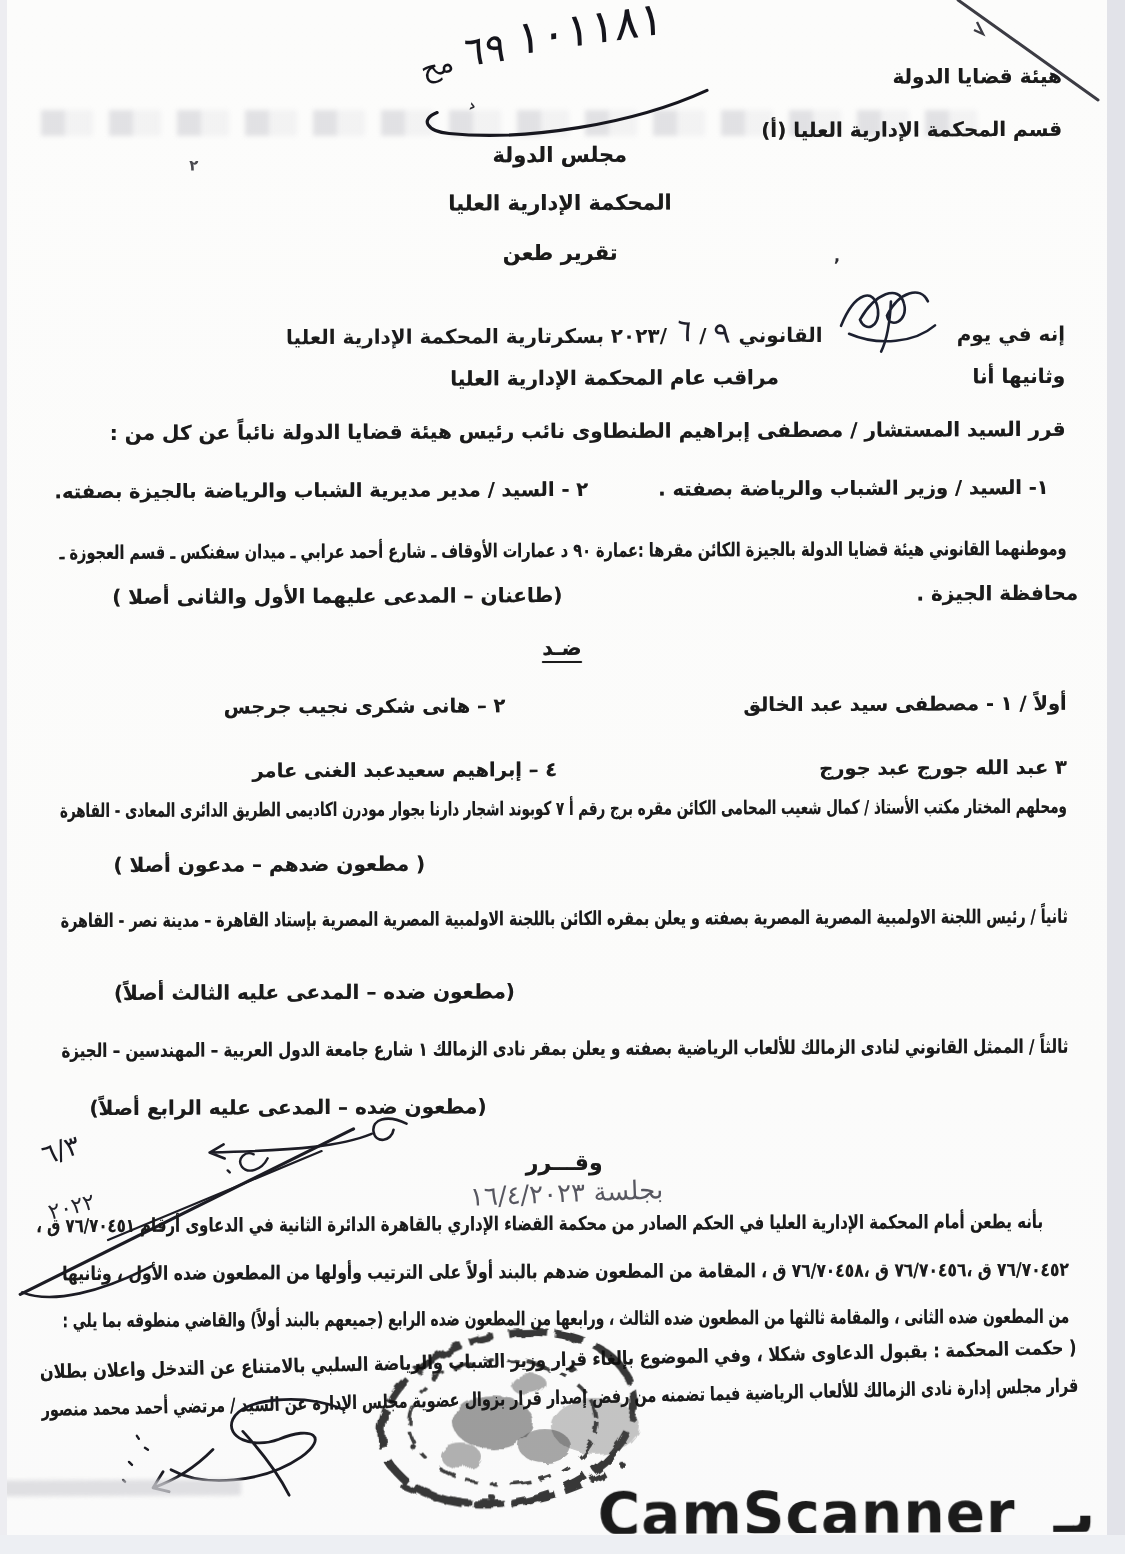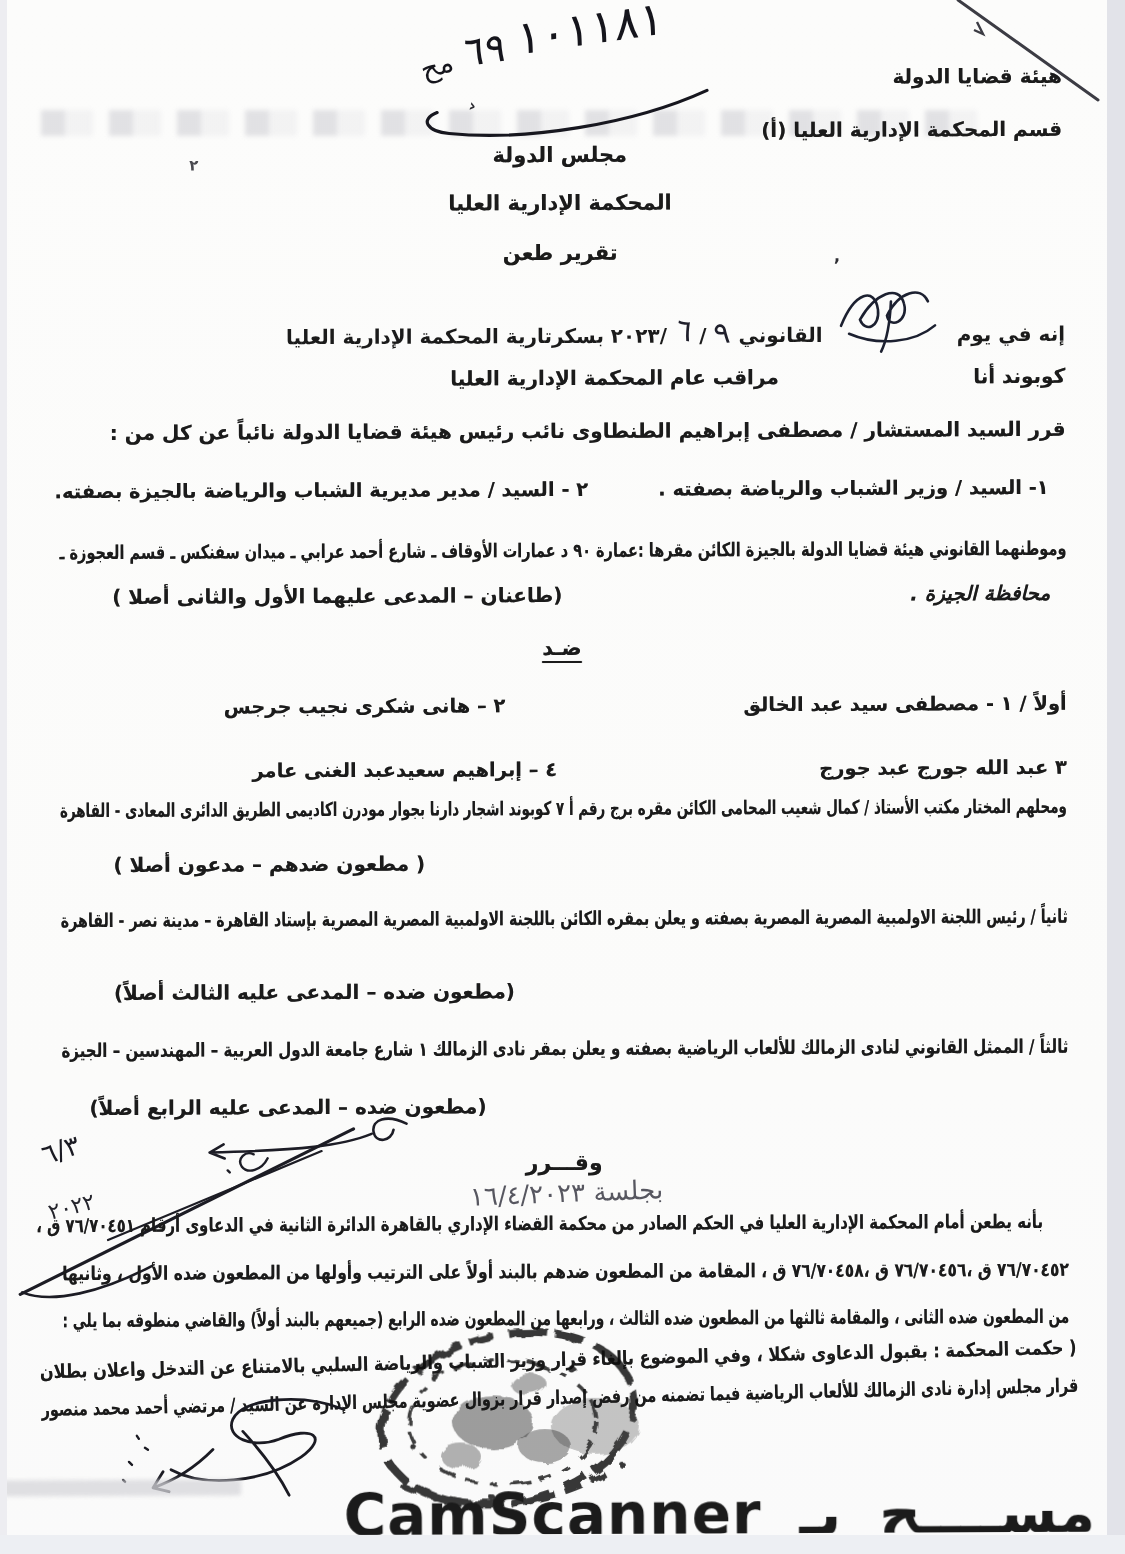--- a/index.html
+++ b/index.html
@@ -83,34 +83,34 @@
       <svg style="position:relative;top:-20px;" width="118" height="82" viewBox="0 0 118 82">
         <path d="M10,52 C24,18 44,13 47,36 C49,54 34,59 29,46 C44,20 68,10 73,30 C78,48 58,56 56,42 C68,18 90,12 97,28 M18,60 C48,73 84,69 104,52 M60,28 C59,48 56,66 50,78" stroke="#1c2030" stroke-width="2.6" fill="none" stroke-linecap="round"></path>
       </svg>
       <span class="p">القانوني</span>
       <span class="hw hwdigit">٩</span>
       <span class="p">/</span>
       <span class="hw hwdigit" style="transform:rotate(10deg) translateY(-6px);">٦</span>
       <span class="p">/٢٠٢٣ بسكرتارية المحكمة الإدارية العليا</span>
     </div>
 
-    <div class="t" style="top:366px;right:58px;">كوبوند أنا</div>
+    <div class="t" style="top:366px;right:58px;">وثانيها أنا</div>
     <div class="t" style="top:366px;left:452px;">مراقب عام المحكمة الإدارية العليا</div>
 
     <div class="fitline" style="top:419px;">
       <span class="fit" style="font-size:20px;">قرر السيد المستشار / مصطفى إبراهيم الطنطاوى نائب رئيس هيئة قضايا الدولة نائباً عن كل من :</span>
     </div>
     <div class="two-col" style="top:478px;gap:70px;">
       <span>١- السيد / وزير الشباب والرياضة بصفته .</span>
       <span>٢ - السيد / مدير مديرية الشباب والرياضة بالجيزة بصفته.</span>
     </div>
     <div class="fitline" style="top:539px;">
       <span class="fit" style="transform: scaleX(0.763192);">وموطنهما القانوني هيئة قضايا الدولة بالجيزة الكائن مقرها :عمارة ٩٠ د عمارات الأوقاف ـ شارع أحمد عرابي ـ ميدان سفنكس ـ قسم العجوزة ـ</span>
     </div>
-    <div class="t" style="top:583px;right:74px;font-style:italic;">محافظة الجيزة .</div>
+    <div class="t" style="top:583px;right:46px;">محافظة الجيزة .</div>
     <div class="t" style="top:583px;left:113px;">(طاعنان – المدعى عليهما الأول والثانى أصلا )</div>
 
     <div class="t ctr" style="top:636px;font-size:21px;text-decoration:underline;text-underline-offset:6px;">ضـد</div>
 
     <div class="two-col" style="top:694px;gap:238px;right:58px;">
       <span>أولاً / ١ - مصطفى سيد عبد الخالق</span>
       <span>٢ – هانى شكرى نجيب جرجس</span>
     </div>
     <div class="two-col" style="top:758px;gap:262px;right:58px;">
       <span>٣  عبد الله جورج عبد جورج</span>
@@ -188,21 +188,20 @@
     </svg>
 
     <svg style="left:90px;top:1390px;" width="280" height="130" viewBox="0 0 280 130">
       <path d="M250,18 C210,2 150,6 140,28 C132,46 160,58 186,48 C220,34 236,46 208,66 C170,92 110,96 78,78 M150,40 C170,62 186,84 196,104 M120,58 C104,74 84,88 60,96 M60,96 l10,-16 M60,96 l16,4" stroke="#1b1b23" stroke-width="2.8" fill="none" stroke-linecap="round"></path>
       <path d="M36,70 l3,3 M30,88 l2,2 M52,56 l3,2 M44,44 l2,3" stroke="#1b1b23" stroke-width="2.4" fill="none" stroke-linecap="round"></path>
     </svg>
     <div class="smudge"></div>
 
     <div class="watermark">
       <div class="watermark-inner">
-        <span class="w">مســــح</span>
         <span class="w">بـ</span>
         <span class="w" style="letter-spacing:1px;">CamScanner</span>
       </div>
     </div>
 
   </div>
 
   <div class="edge-right"></div>
   <div class="edge-left"></div>
   <div class="edge-bottom"></div>

